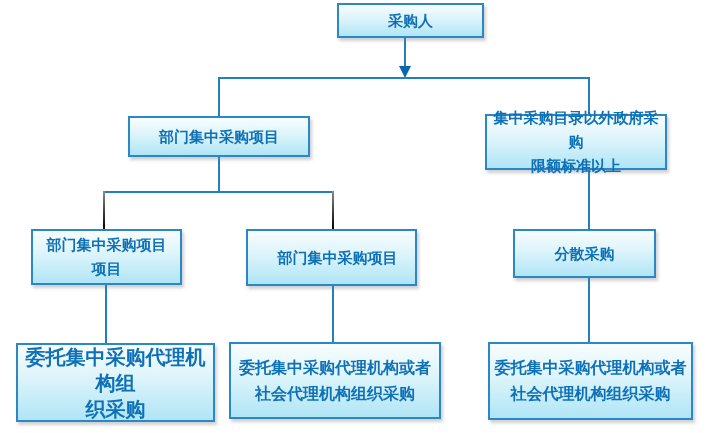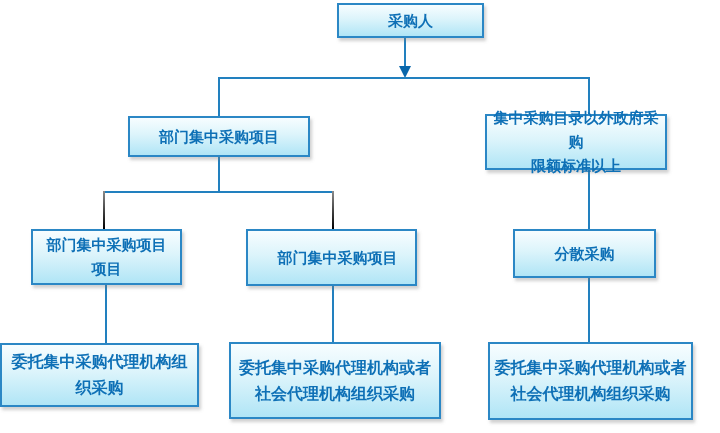--- a/index.html
+++ b/index.html
@@ -31,21 +31,21 @@
     font-size: 15px;
     line-height: 24px;
   }
   
   .n1 { left: 337px; top: 3px;   width: 147px; height: 35px; }
   .n2 { left: 128px; top: 116px; width: 182px; height: 41px; }
   .n3 { left: 485px; top: 114px; width: 182px; height: 56px; }
   .n4 { left: 31px;  top: 229px; width: 151px; height: 56px; }
   .n5 { left: 246px; top: 229px; width: 171px; height: 57px; padding-left: 12px; }
   .n6 { left: 513px; top: 229px; width: 143px; height: 49px; }
-  .n7 { left: 0;  top: 343px; width: 199px; height: 64px; font-size: 16px; line-height: 26px; }
+  .n7 { left: 16px;  top: 343px; width: 199px; height: 79px; font-size: 20px; line-height: 26px; }
   .n8 { left: 229px; top: 342px; width: 212px; height: 77px; font-size: 16px; line-height: 26px; }
   .n9 { left: 488px; top: 342px; width: 205px; height: 78px; font-size: 16px; line-height: 26px; }
 
   .line {
     position: absolute;
     background: #2280bf;
   }
   .line.dark {
     background: linear-gradient(180deg, #8c8c8c 0%, #000000 100%);
   }

